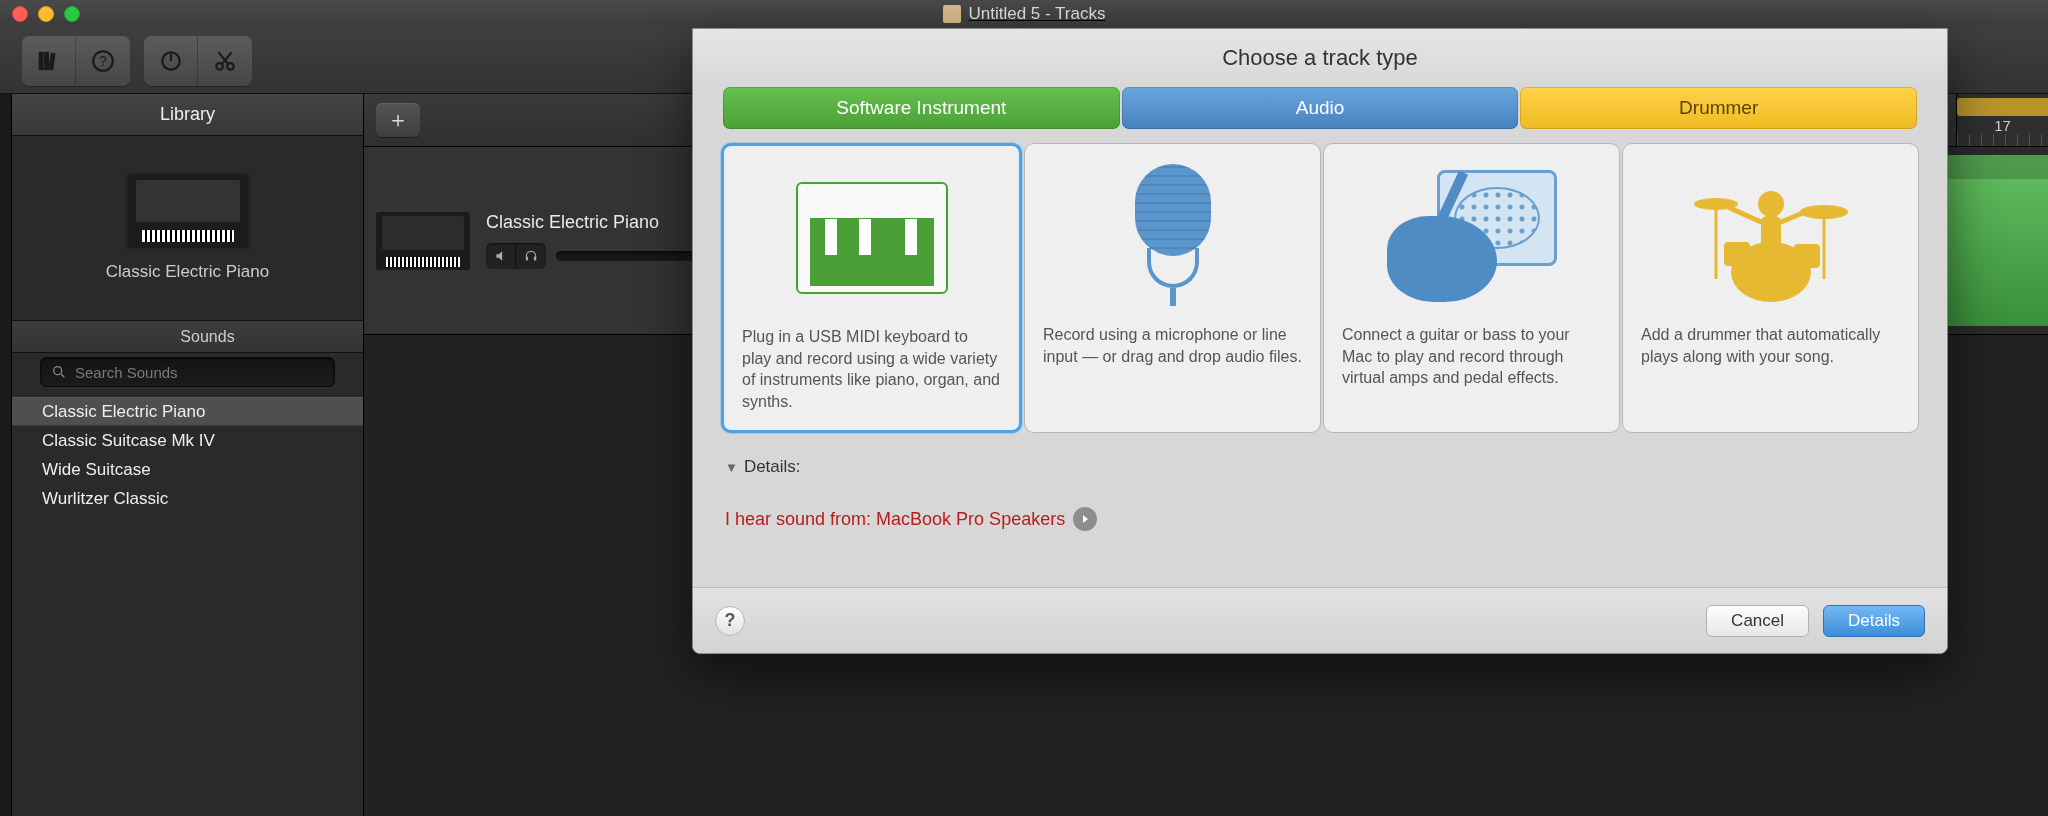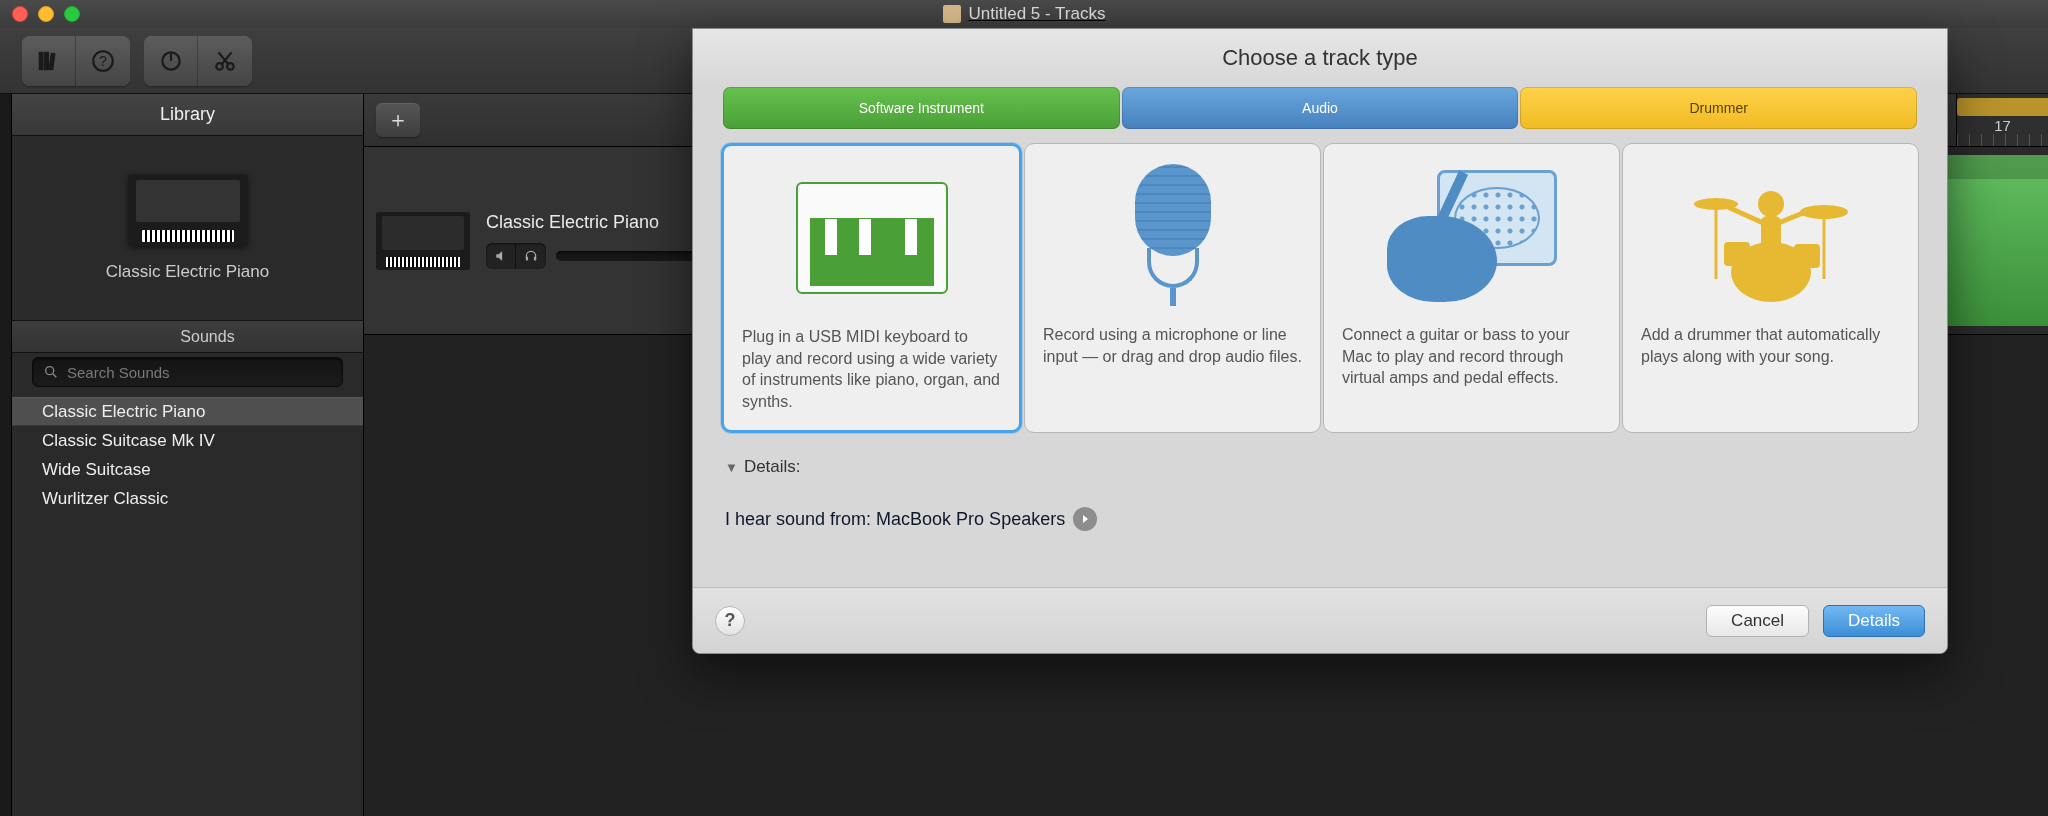--- a/index.html
+++ b/index.html
@@ -174,21 +174,21 @@
       display: flex;
       align-items: center;
       justify-content: center;
       color: #ccc;
       font-size: 16px;
       border-bottom: 1px solid #111;
       padding-left: 40px;
     }
 
     .search-wrap {
-      padding: 4px 20px;
+      padding: 4px 28px;
       background: #2a2a2a;
     }
 
     .search-field {
       width: 100%;
       height: 30px;
       border-radius: 6px;
       background: linear-gradient(#141414, #1b1b1b);
       border: 1px solid #0b0b0b;
       box-shadow: inset 0 1px 2px rgba(0,0,0,0.7);
@@ -415,21 +415,21 @@
 
     .tab-row {
       display:flex; gap:2px;
       padding: 0 30px;
       height:42px;
     }
     .tab {
       flex:1;
       border-radius:7px;
       display:flex;align-items:center;justify-content:center;
-      font-size:14px;font-weight:500;
+      font-size:19px;font-weight:500;
       box-shadow: inset 0 0 0 1px rgba(0,0,0,0.15);
     }
     .tab.green { background:linear-gradient(#66c14e,#4aa036); color:#fff; }
     .tab.blue  { background:linear-gradient(#6aa6de,#4681be); color:#fff; }
     .tab.yellow{ background:linear-gradient(#ffd24a,#f0bb23); color:#5a4102;}
 
     .cards {
       display:flex;
       gap:2px;
       padding: 14px 28px 18px;
@@ -464,21 +464,21 @@
 
     .details {
       padding: 6px 32px 10px;
       font-size:17px;color:#333;
     }
     .details .tri { font-size:13px;color:#666;margin-right:6px; }
 
     .hear-row {
       padding: 20px 32px;
       display:flex;align-items:center;gap:8px;
-      font-size:18px;color:#0f172a;
+      font-size:18px;color:#b91c1c;
     }
     .hear-row .arrow {
       width:24px;height:24px;border-radius:50%;
       background:#8d8d8d;display:flex;align-items:center;justify-content:center;
     }
     .hear-row .arrow svg{width:12px;height:12px;fill:#fff;}
 
     .dialog-footer {
       margin-top:auto;
       height:66px;

